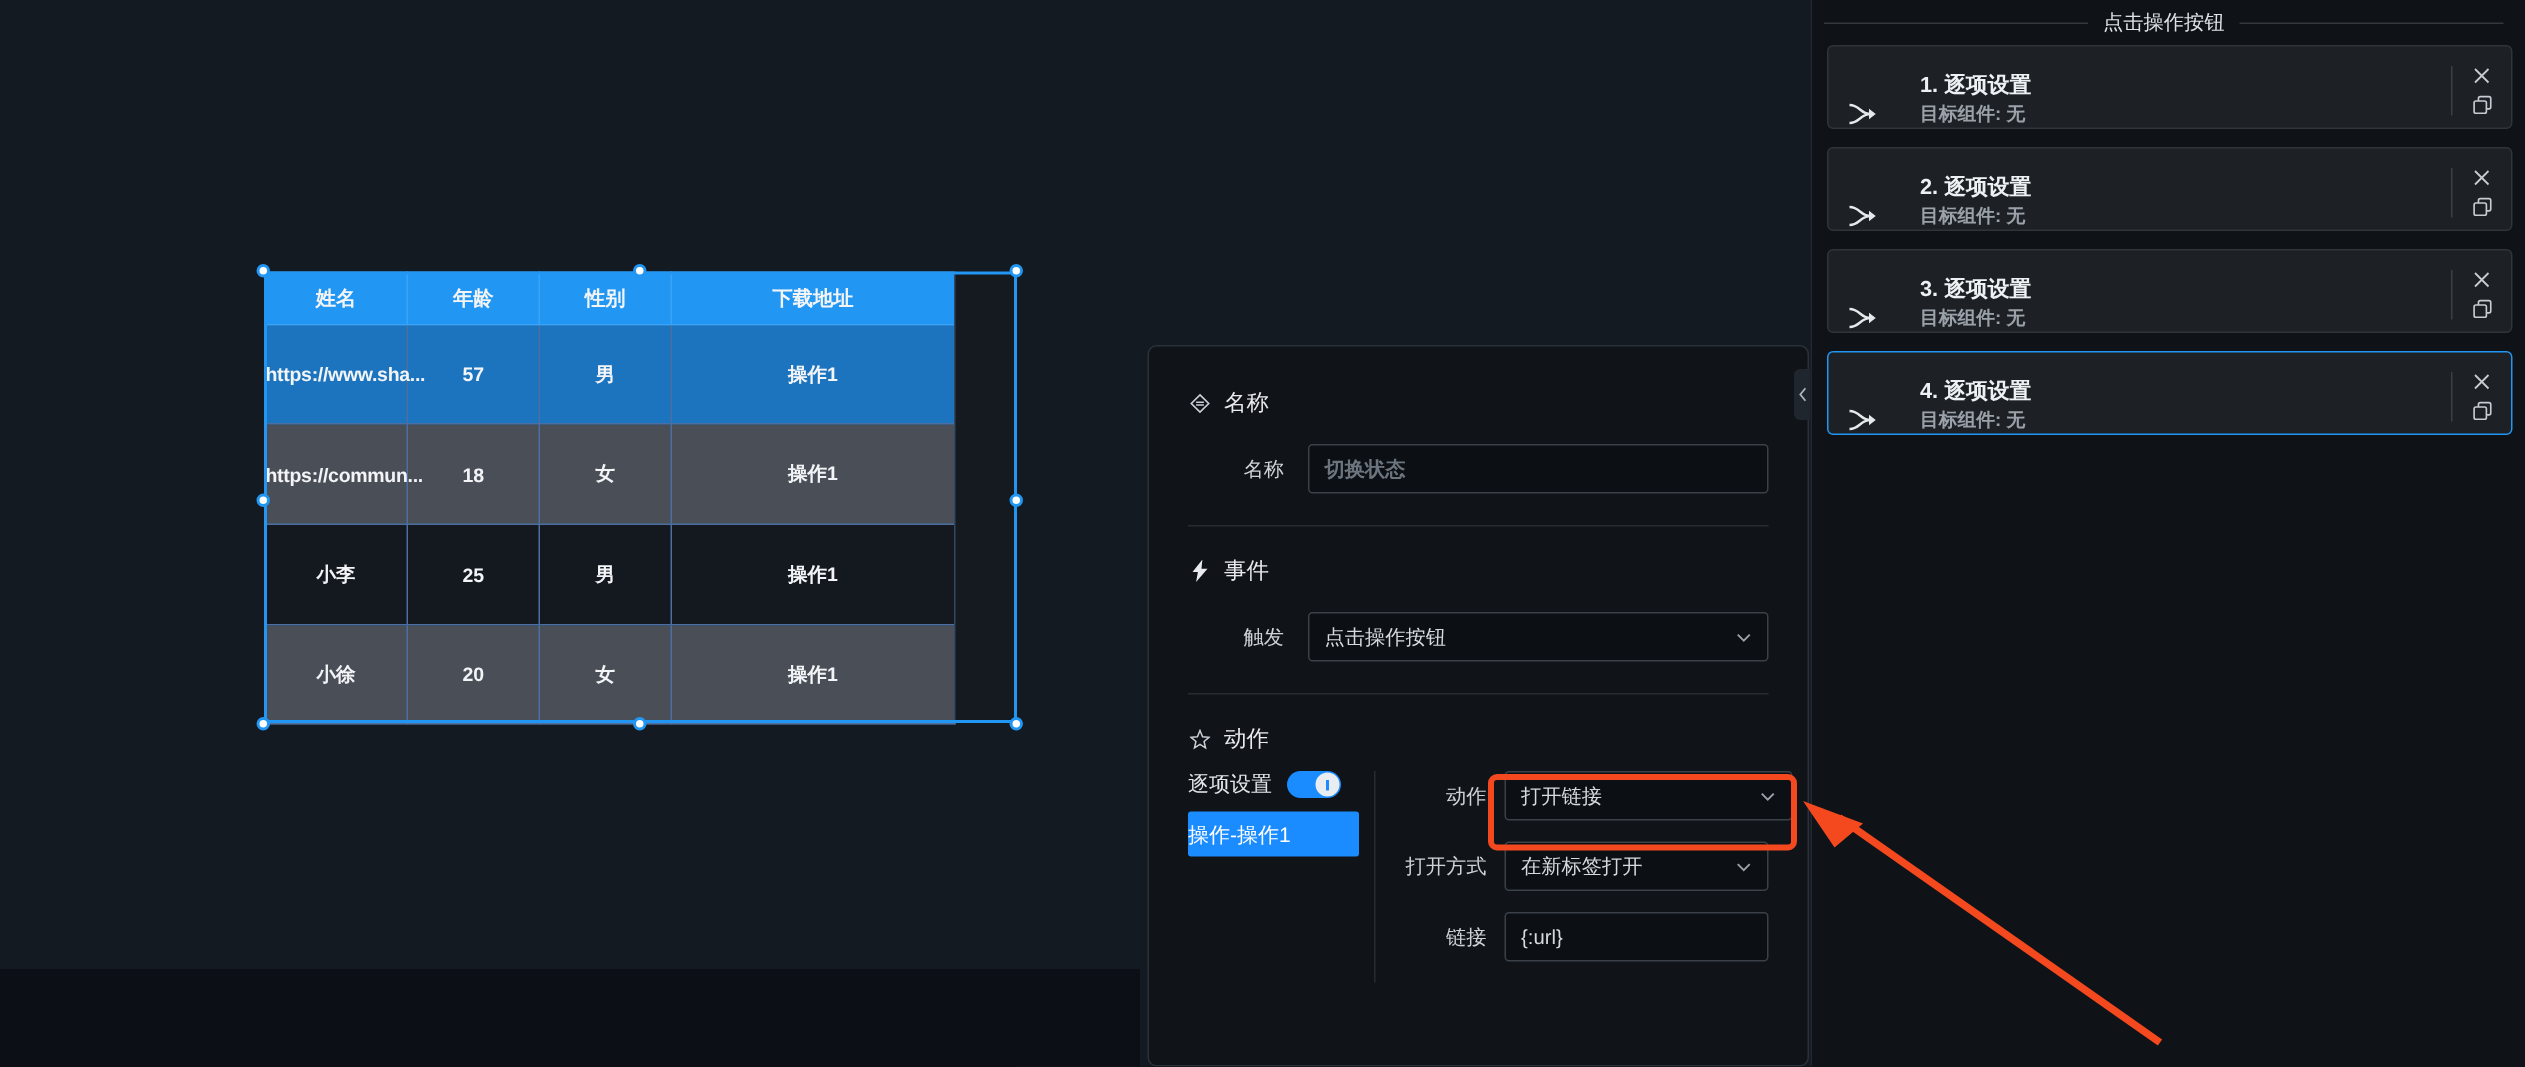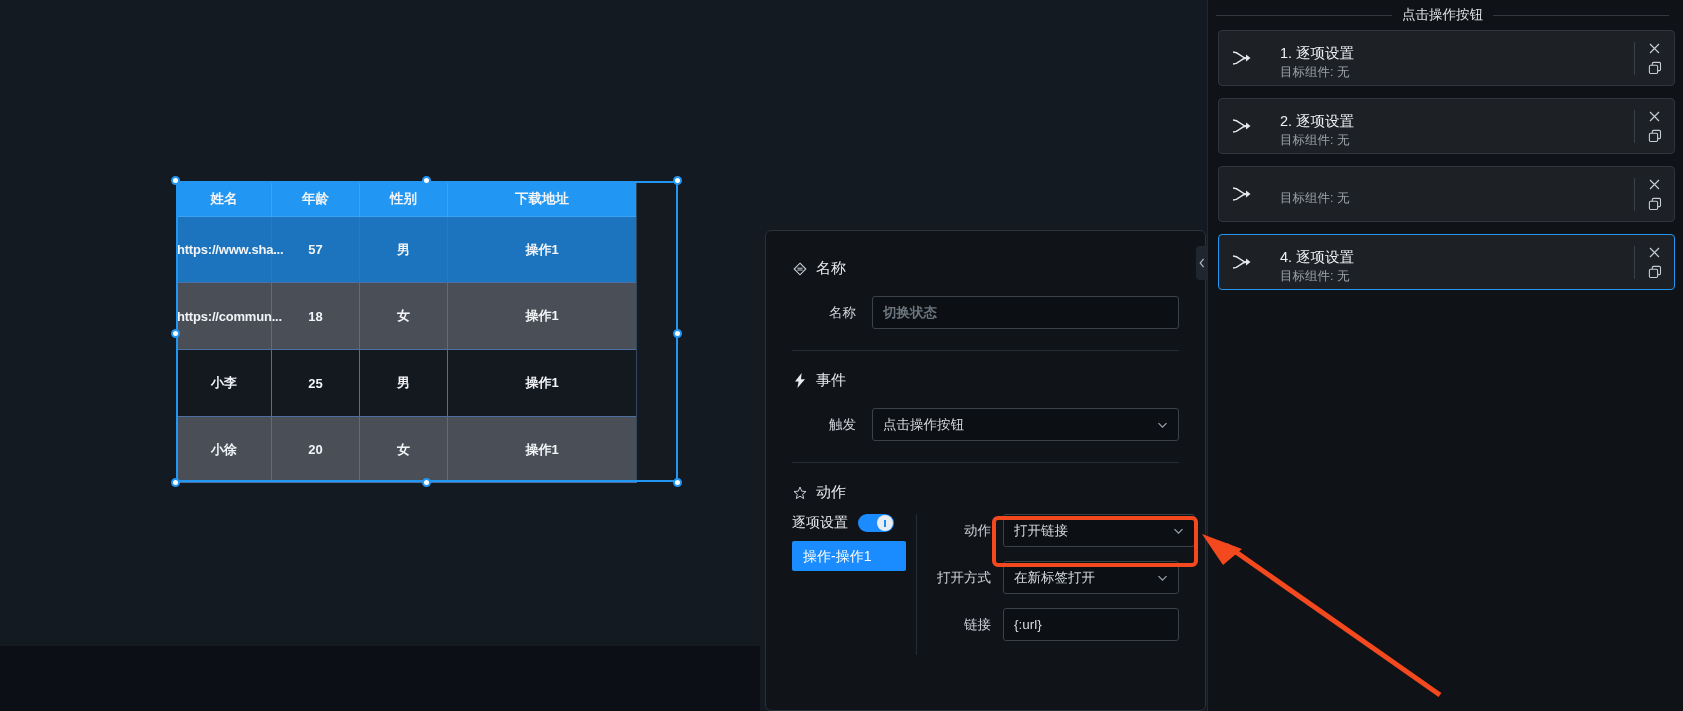--- a/index.html
+++ b/index.html
@@ -134,21 +134,21 @@
     position: absolute; right: 1px; top: 1px;
     width: 16px; height: 16px; border-radius: 50%;
     background: #e9edf1;
     display: flex; align-items: center; justify-content: center;
   }
   .switch .knob i { width: 1.5px; height: 7px; background: #1a8cff; display:block; }
   .item-chip {
     margin-top: 9px;
     background: #1a8cff; color: #ffffff;
     font-size: 14px; line-height: 30px;
-    padding: 0 11px; border-radius: 2px;
+    padding: 0 0; border-radius: 2px;
     white-space: nowrap;
   }
   .action-right { flex: 1; padding-left: 14px; }
   .ar-row { display: flex; align-items: center; margin-bottom: 14px; position: relative; }
   .ar-label { width: 72px; text-align: right; padding-right: 12px;
               color: #cfd3d8; font-size: 13.5px; }
 
   .hl-ring {
     position: absolute;
     left: 992px; top: 516px;
@@ -176,26 +176,27 @@
   }
   .sb-title {
     display: flex; align-items: center; gap: 10px;
     padding: 6px 14px 0 8px;
     color: #dfe3e7; font-size: 13.5px;
     white-space: nowrap;
   }
   .sb-title .ln { flex: 1; height: 1px; background: #33383e; }
   .sb-list { padding: 6px 8px 0 10px; }
   .sb-item {
-    display: flex; align-items: center;
+    display: flex; align-items: flex-end;
     height: 56px; margin-bottom: 12px;
     background: #1d2126;
     border: 1px solid #2f353b;
     border-radius: 4px;
     overflow: hidden;
+    font-weight: bold;
   }
   .sb-item.active { border-color: #2196f3; }
   .sb-ico {
     width: 48px; display: flex; align-items: center; justify-content: center;
     color: #e6e9ec;
   }
   .sb-sep { width: 1px; background: #3a4047; margin: 10px 0; }
   .sb-text { flex: 1; padding: 8px 0 0 12px; }
   .sb-name { color: #eef1f4; font-size: 14.5px; line-height: 19px; }
   .sb-sub  { color: #9aa1a8; font-size: 12.5px; line-height: 18px; }
@@ -444,20 +445,21 @@
 
       <div class="sb-item">
         <div class="sb-ico">
           <svg width="24" height="18" viewBox="0 0 24 18">
             <path d="M2 3 C9 3, 9 9, 16 9 M2 15 C9 15, 9 9, 16 9" fill="none" stroke="#e6e9ec" stroke-width="1.6"></path>
             <path d="M15 5.5 19.5 9 15 12.5Z" fill="#e6e9ec"></path>
           </svg>
         </div>
         <div class="sb-sep"></div>
         <div class="sb-text">
+          <div class="sb-name">3. 逐项设置</div>
           <div class="sb-sub">目标组件: 无</div>
         </div>
         <div class="sb-actions">
           <svg width="13" height="13" viewBox="0 0 13 13">
             <path d="M2 2 11 11 M11 2 2 11" stroke="#c6ccd2" stroke-width="1.2" fill="none"></path>
           </svg>
           <svg width="14" height="14" viewBox="0 0 14 14">
             <rect x="4.3" y="1.4" width="8.2" height="8.2" rx="1.2" fill="none" stroke="#c6ccd2" stroke-width="1.1"></rect>
             <rect x="1.4" y="4.3" width="8.2" height="8.2" rx="1.2" fill="#1d2126" stroke="#c6ccd2" stroke-width="1.1"></rect>
           </svg>

